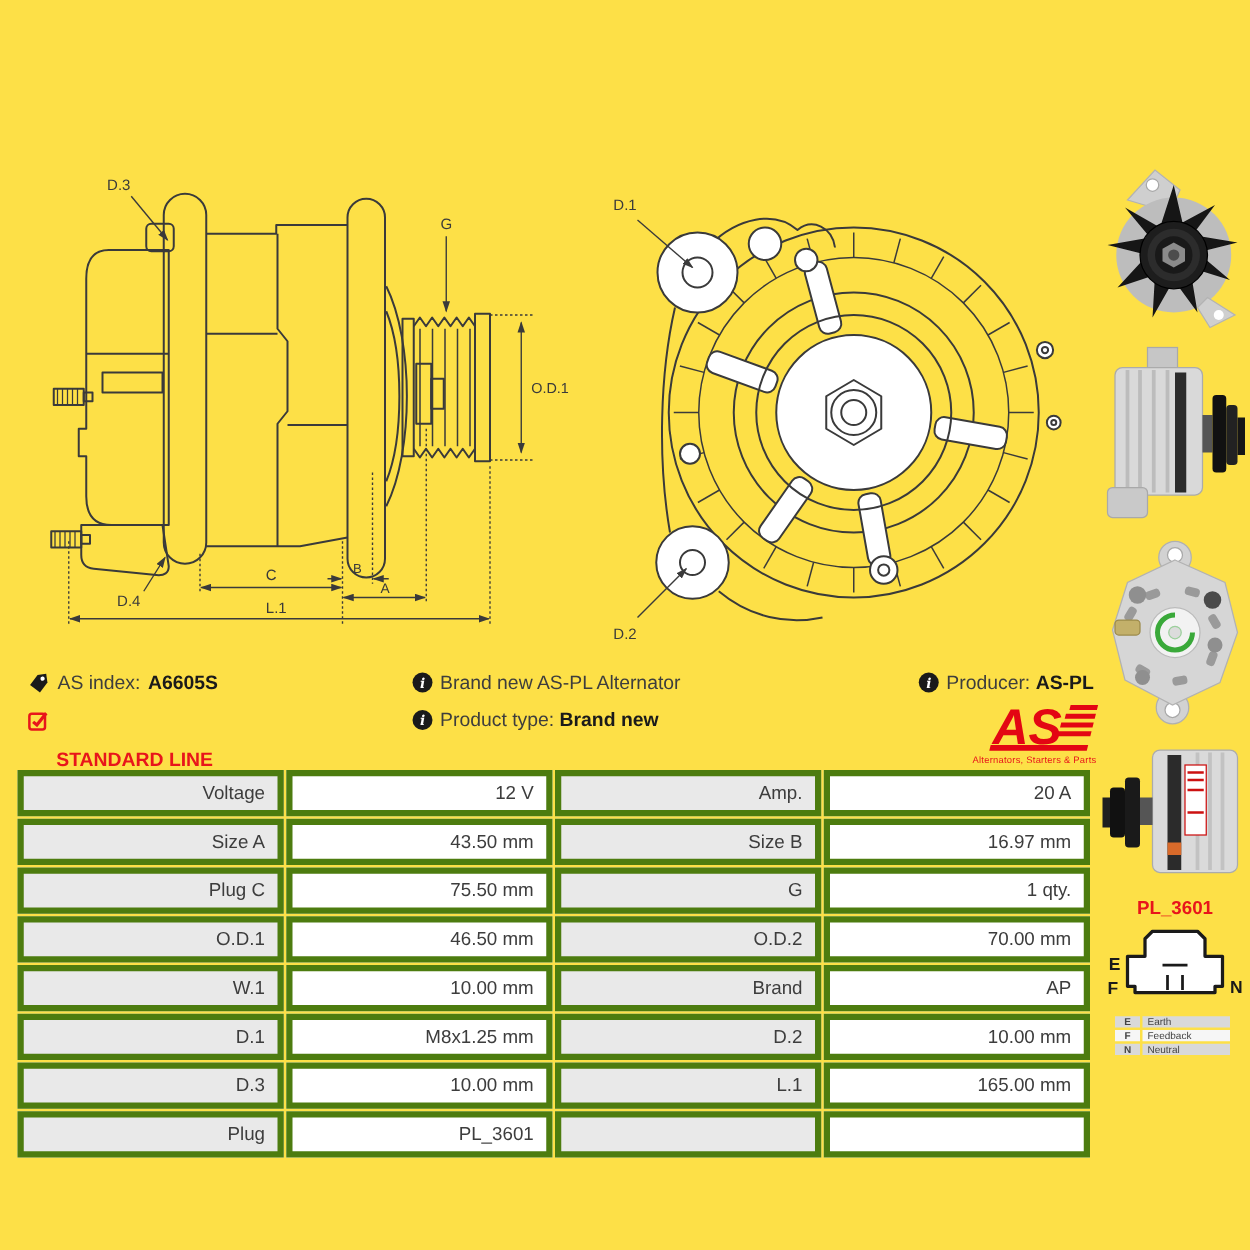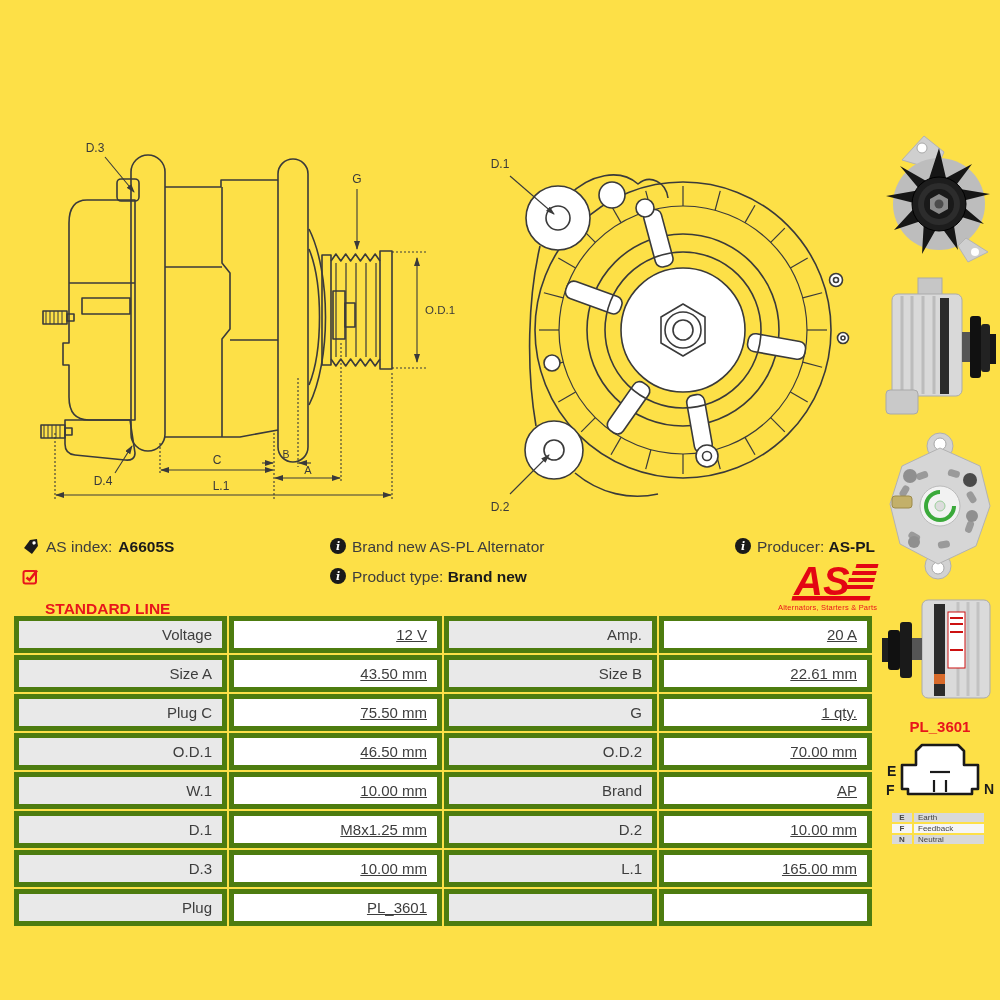--- a/index.html
+++ b/index.html
@@ -13,21 +13,21 @@
   .red{color:#e8151b;margin-top:32px;}
   .bold{font-weight:bold;}
   .infoicon{width:16px;height:16px;border-radius:50%;background:#1a1a1a;color:#fff;
             font-family:"DejaVu Serif",serif;font-style:italic;font-weight:bold;font-size:11px;
             display:flex;align-items:center;justify-content:center;flex:0 0 16px;}
   
   table.spec{position:absolute;left:12px;top:614px;width:862px;border-collapse:separate;border-spacing:2px;}
   table.spec td{height:27px;font-size:15px;text-align:right;padding:0 10px 0 4px;
                 border:5px solid #4d7c0f;color:#3d3d3d;width:25%;}
   td.lbl{background:#e9e9e9;}
-  td.val{background:#ffffff;text-decoration:underline;}
+  td.val{background:#ffffff;}
   
   .plugtitle{position:absolute;left:880px;top:718px;width:120px;text-align:center;
              font-size:15px;font-weight:bold;color:#e8151b;}
   .legend{position:absolute;left:892px;top:812px;width:92px;font-size:8px;color:#444;}
   .legrow{display:flex;gap:2px;height:10px;margin-bottom:1px;align-items:center;}
   .legrow .pin{width:20px;text-align:center;font-weight:bold;}
   .legrow .desc{flex:1;padding-left:4px;}
   .legrow.g .pin,.legrow.g .desc{background:#d9d9d9;}
   .legrow.w .pin,.legrow.w .desc{background:#f6f6f6;}
   .legrow.empty{margin-top:5px;height:10px;}
@@ -317,21 +317,21 @@
       <tr>
         <td class="lbl">Voltage</td>
         <td class="val">12 V</td>
         <td class="lbl">Amp.</td>
         <td class="val">20 A</td>
       </tr>
       <tr>
         <td class="lbl">Size A</td>
         <td class="val">43.50 mm</td>
         <td class="lbl">Size B</td>
-        <td class="val">22.61 mm</td>
+        <td class="val">16.97 mm</td>
       </tr>
       <tr>
         <td class="lbl">Plug C</td>
         <td class="val">75.50 mm</td>
         <td class="lbl">G</td>
         <td class="val">1 qty.</td>
       </tr>
       <tr>
         <td class="lbl">O.D.1</td>
         <td class="val">46.50 mm</td>

